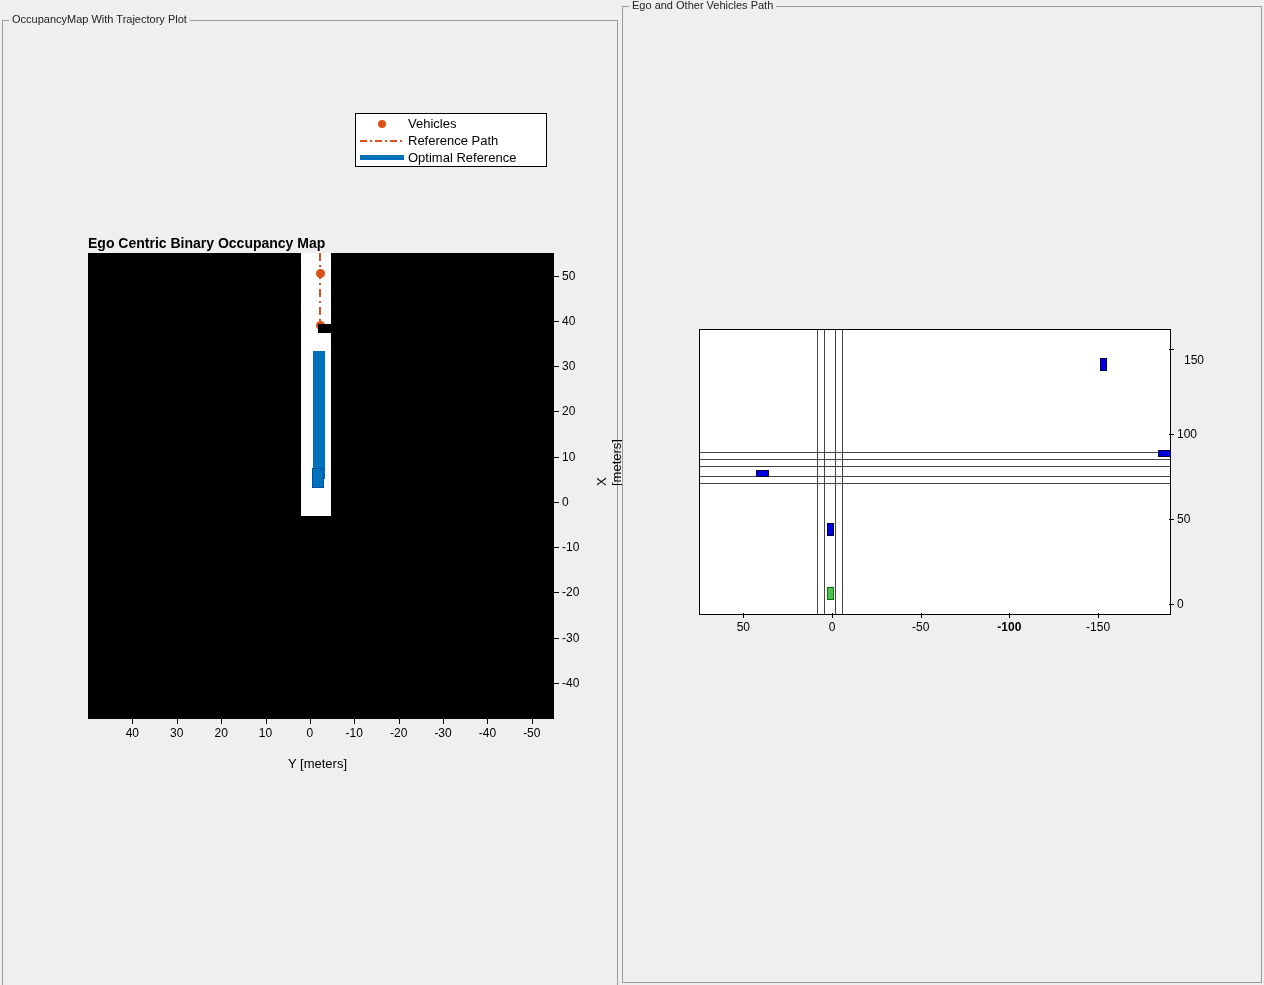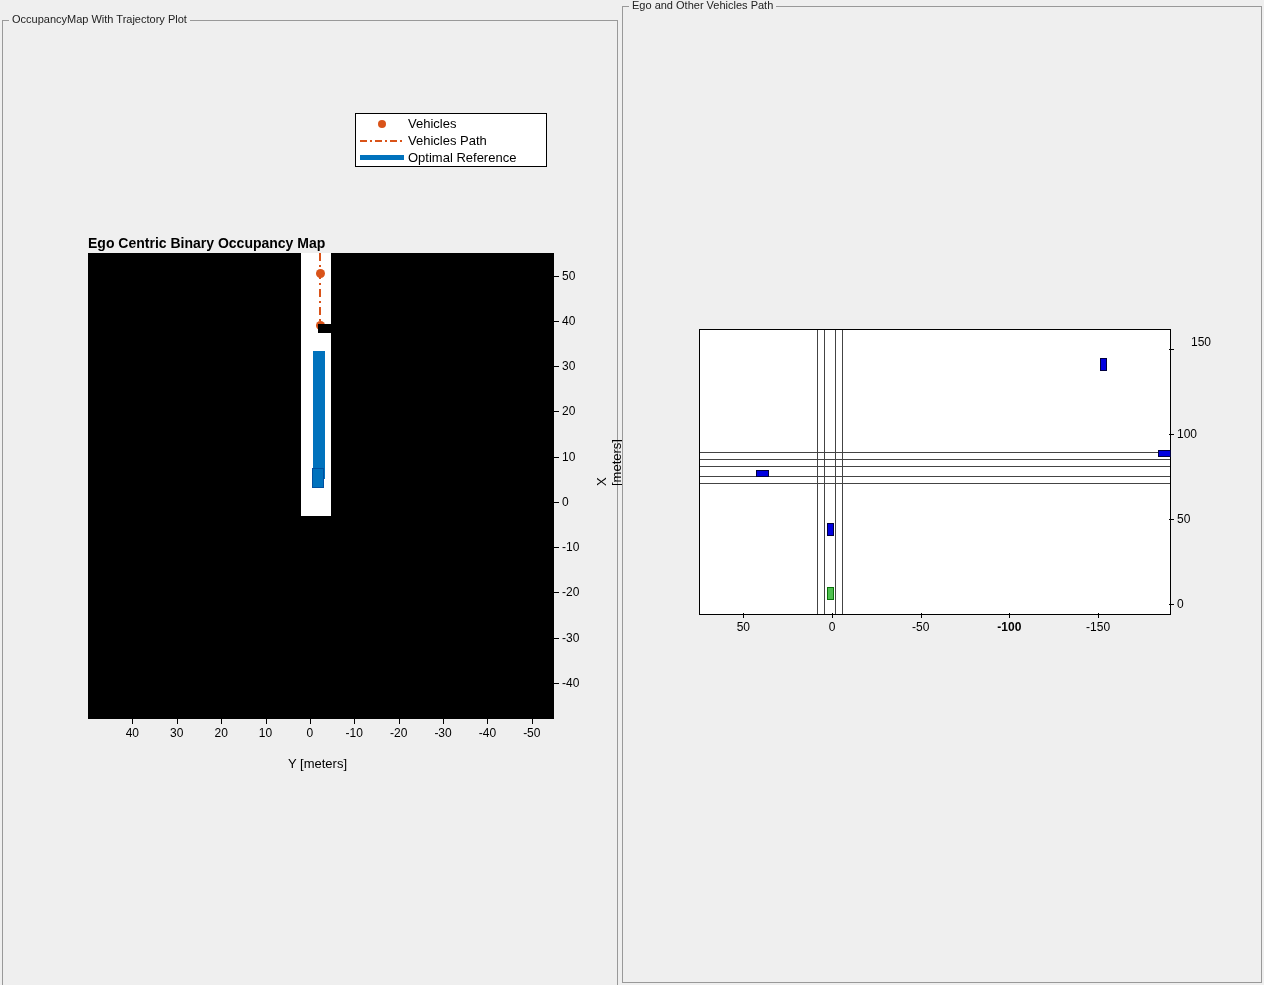--- a/index.html
+++ b/index.html
@@ -51,21 +51,21 @@
     <div id="leg1" class="leg-row">
       <span class="swatch"></span>
       <span class="txt">Vehicles</span>
     </div>
     <div id="leg2" class="leg-row">
       <span class="swatch">
         <svg width="44" height="17">
             <line x1="0" y1="9" x2="44" y2="9" stroke="#d95319" stroke-width="2" stroke-dasharray="7 3 2 3"></line>
           </svg>
       </span>
-      <span class="txt">Vehicles Path</span>
+      <span class="txt">Reference Path</span>
     </div>
     <div id="leg3" class="leg-row">
       <span class="swatch"></span>
       <span class="txt">Optimal Reference</span>
     </div>
   </div>
 
   <div id="t1" class="axtitle">Ego Centric Binary Occupancy Map</div>
 
   <div id="occ">
@@ -178,14 +178,14 @@
     <div class="tlbl" style="left: 368.377px; top: 613px; width: 36px; font-weight: bold;">-100</div>
     <div class="tick" style="left: 475.057px; top: 606px; width: 1px; height: 5px;"></div>
     <div class="tlbl" style="left: 457.057px; top: 613px; width: 36px;">-150</div>
     <div class="tick" style="left: 546px; top: 597.497px; width: 5px; height: 1px;"></div>
     <div class="tlbl" style="left: 554px; top: 590.497px; width: 34px; text-align: left;">0</div>
     <div class="tick" style="left: 546px; top: 512.467px; width: 5px; height: 1px;"></div>
     <div class="tlbl" style="left: 554px; top: 505.467px; width: 34px; text-align: left;">50</div>
     <div class="tick" style="left: 546px; top: 427.437px; width: 5px; height: 1px;"></div>
     <div class="tlbl" style="left: 554px; top: 420.437px; width: 34px; text-align: left;">100</div>
     <div class="tick" style="left: 546px; top: 342.407px; width: 5px; height: 1px;"></div>
-    <div class="tlbl" style="left: 554px; top: 328px; width: 34px; text-align: right;">150</div>
+    <div class="tlbl" style="left: 554px; top: 346px; width: 34px; text-align: center;">150</div>
   </div>
 
 </body></html>

